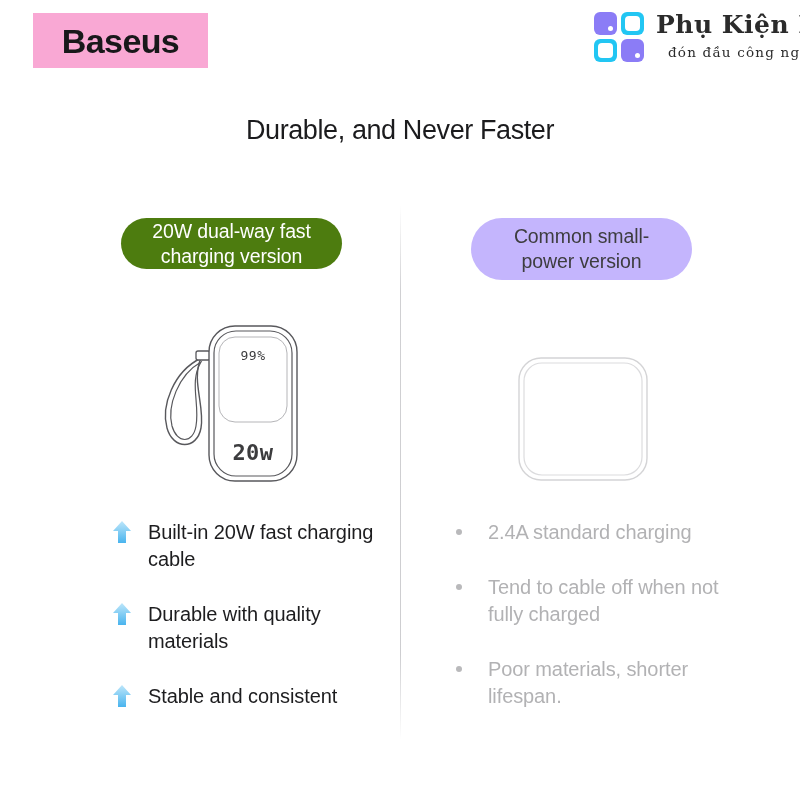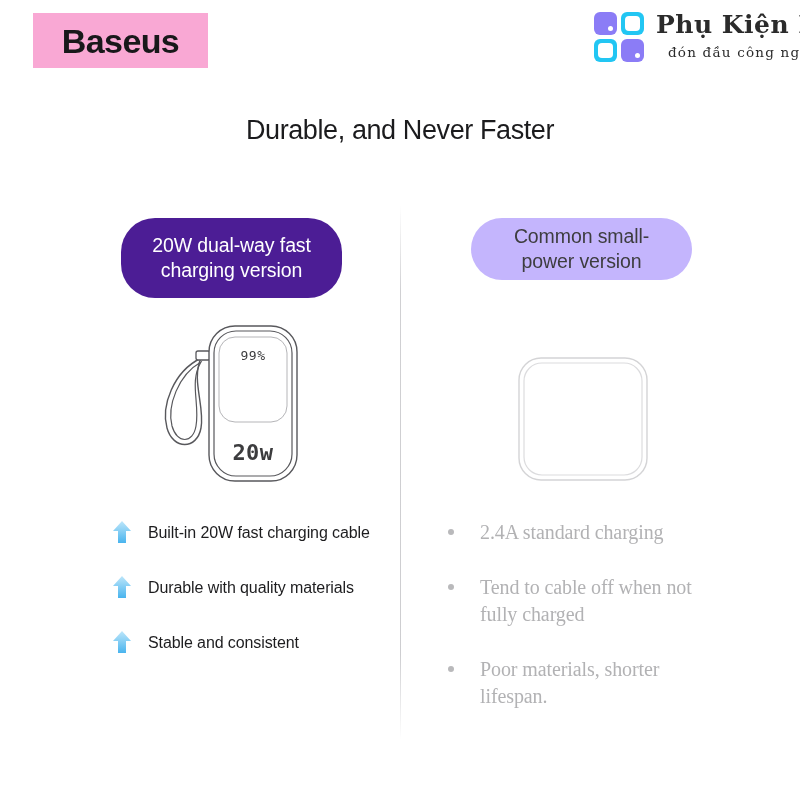--- a/index.html
+++ b/index.html
@@ -144,22 +144,22 @@
     text-align: center;
     border-radius: 34px;
     font-size: 19.5px;
     line-height: 25px;
     letter-spacing: -0.1px;
     padding: 0 18px;
   }
   .pill-blue {
     left: 121px;
     width: 221px;
-    height: 80px;
-    background: #4c1d95;
+    height: 51px;
+    background: #4d7c0f;
     color: #ffffff;
   }
   .pill-gray {
     left: 71px;
     width: 221px;
     height: 62px;
     background: #c4b5fd;
     color: #3d3d3f;
   }
 
@@ -175,21 +175,21 @@
     position: absolute;
     left: 98px;
     top: 340px;
     width: 165px;
     height: 160px;
   }
 
   
   .feature-list { position: absolute; }
   .list-left  { left: 112px; top: 519px; width: 265px; }
-  .list-right { left: 48px;  top: 519px; width: 275px; font-family: Liberation Serif, serif; }
+  .list-right { left: 56px;  top: 519px; width: 275px; }
 
   .feature-item {
     display: flex;
     align-items: flex-start;
     margin-bottom: 28px;
   }
   .feature-item:last-child { margin-bottom: 0; }
 
   .bullet-arrow {
     flex: 0 0 auto;
@@ -202,21 +202,21 @@
     flex: 0 0 auto;
     width: 6px;
     height: 6px;
     border-radius: 50%;
     background: #b9b9bb;
     margin-right: 26px;
     margin-top: 10px;
   }
 
   .feature-text-dark {
-    font-size: 16px;
+    font-size: 20px;
     line-height: 27px;
     color: #1d1d1f;
     letter-spacing: -0.1px;
   }
   .feature-text-gray {
     font-size: 20px;
     line-height: 27px;
     color: #b2b2b4;
     letter-spacing: -0.1px;
   }

